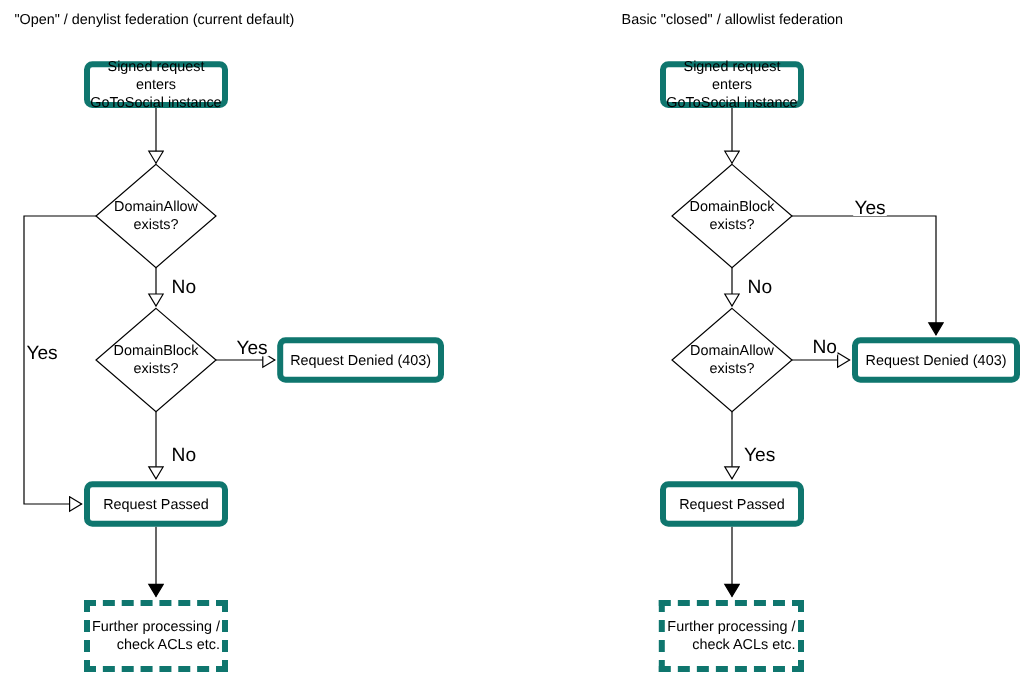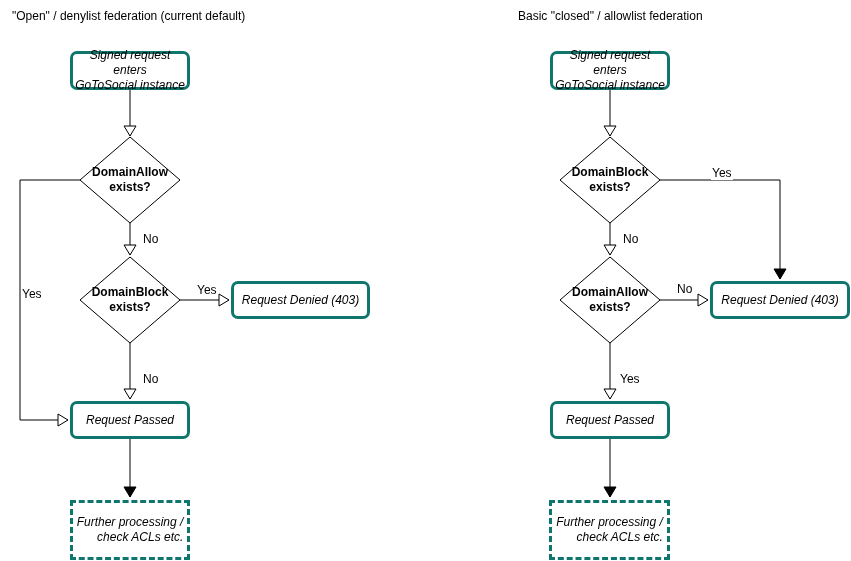--- a/index.html
+++ b/index.html
@@ -16,47 +16,45 @@
   .chart-title {
     position: absolute;
     font-size: 12px;
     line-height: 14px;
     white-space: nowrap;
   }
   .node {
     position: absolute;
     box-sizing: border-box;
     background: #ffffff;
-    border: 3px solid #0f766e;
+    border: 5px solid #0f766e;
     display: flex;
     align-items: center;
     justify-content: center;
     text-align: center;
     font-size: 12px;
     line-height: 15px;
     white-space: pre-line;
-    font-style: italic;
   }
   .rounded { border-radius: 7px; }
   .dashed { border-style: dashed; text-align: right; }
   .dlabel {
     position: absolute;
     display: flex;
     align-items: center;
     justify-content: center;
     text-align: center;
     font-size: 12px;
     line-height: 15px;
     white-space: pre-line;
     pointer-events: none;
-    font-weight: bold;
   }
   .elabel {
     position: absolute;
-    font-size: 12px;
+    font-size: 16px;
     line-height: 13px;
     background: #ffffff;
     padding: 0 1px;
     white-space: nowrap;
   }
 </style>
 </head>
 <body>
 
 <div class="canvas">

